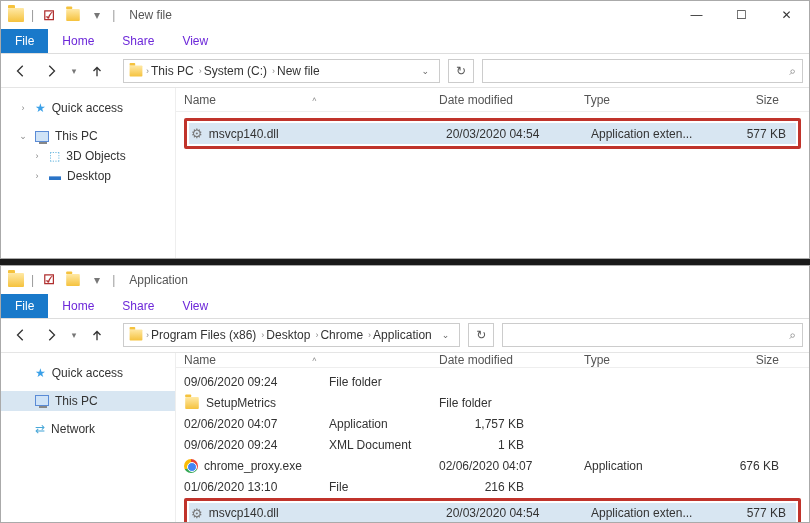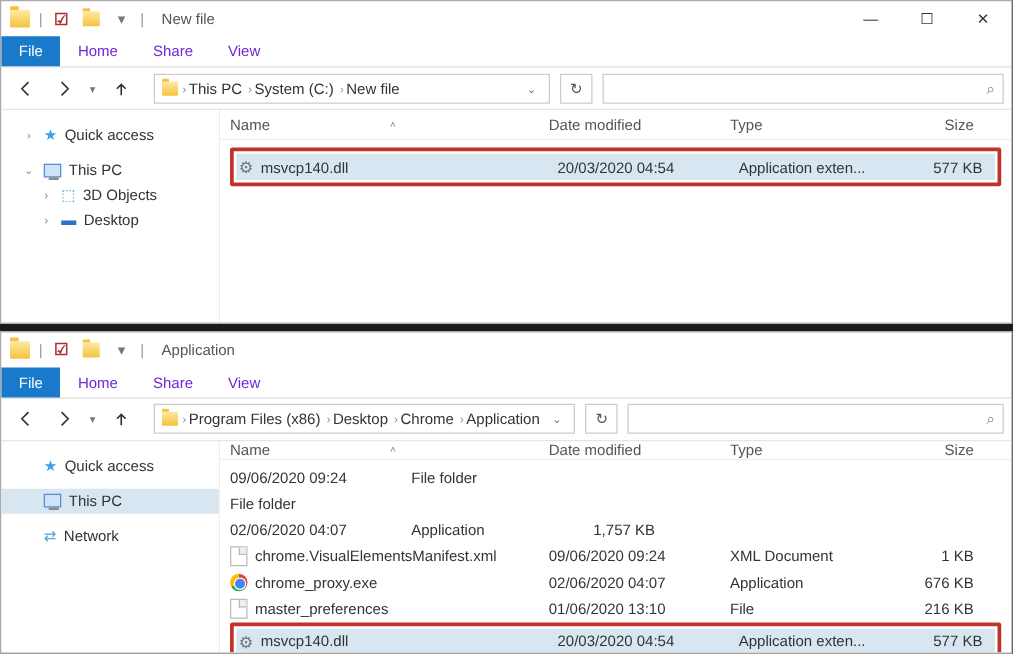--- a/index.html
+++ b/index.html
@@ -280,51 +280,47 @@
         <div class="c-type">Type</div>
         <div class="c-size">Size</div>
       </div>
       <div class="rows">
         <div class="row">
           <div class="c-date">09/06/2020 09:24</div>
           <div class="c-type">File folder</div>
           <div class="c-size"></div>
         </div>
         <div class="row">
+          <div class="c-name">
+              <span class="folder-ico" style="transform:scale(.85)"></span>
+              <span>SetupMetrics</span>
+            </div>
           <div class="c-type">File folder</div>
           <div class="c-size"></div>
         </div>
         <div class="row">
           <div class="c-date">02/06/2020 04:07</div>
           <div class="c-type">Application</div>
           <div class="c-size">1,757 KB</div>
         </div>
         <div class="row">
-          <div class="c-name">
-              <span class="file-ico"></span>
-              <span>chrome.VisualElementsManifest.xml</span>
-            </div>
           <div class="c-date">09/06/2020 09:24</div>
           <div class="c-type">XML Document</div>
           <div class="c-size">1 KB</div>
         </div>
         <div class="row">
           <div class="c-name">
               <span class="chrome-ico"></span>
               <span>chrome_proxy.exe</span>
             </div>
           <div class="c-date">02/06/2020 04:07</div>
           <div class="c-type">Application</div>
           <div class="c-size">676 KB</div>
         </div>
         <div class="row">
-          <div class="c-name">
-              <span class="file-ico"></span>
-              <span>master_preferences</span>
-            </div>
           <div class="c-date">01/06/2020 13:10</div>
           <div class="c-type">File</div>
           <div class="c-size">216 KB</div>
         </div>
         <div class="hl-box" style="margin-top:0">
           <div class="row selected">
             <div class="c-name">
                 <span class="gear-ico">⚙</span>
                 <span>msvcp140.dll</span>
               </div>

